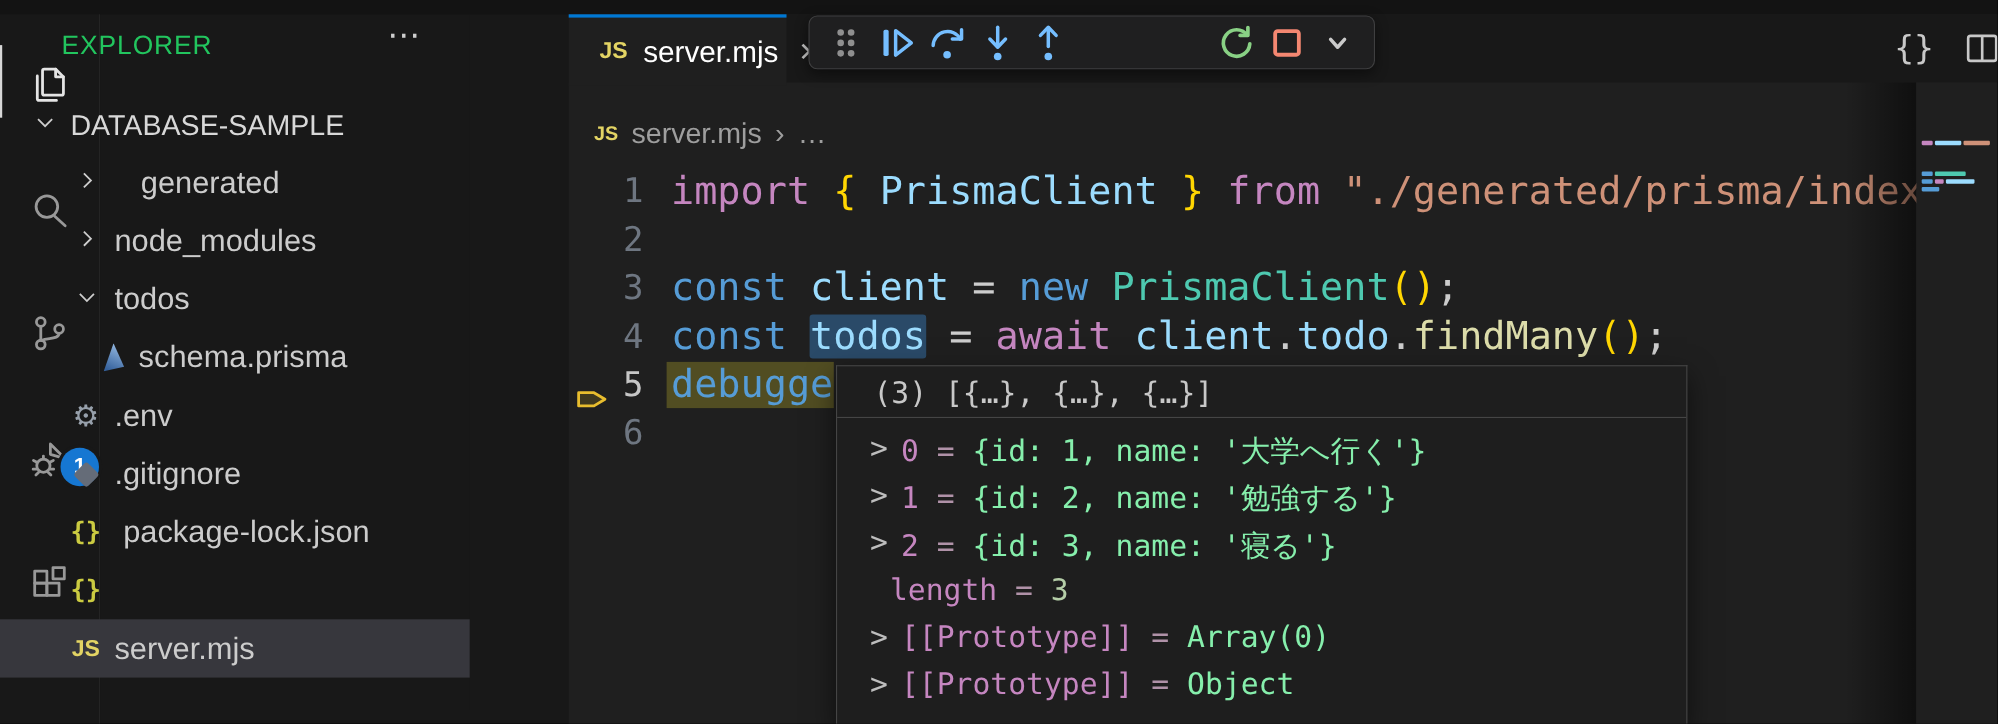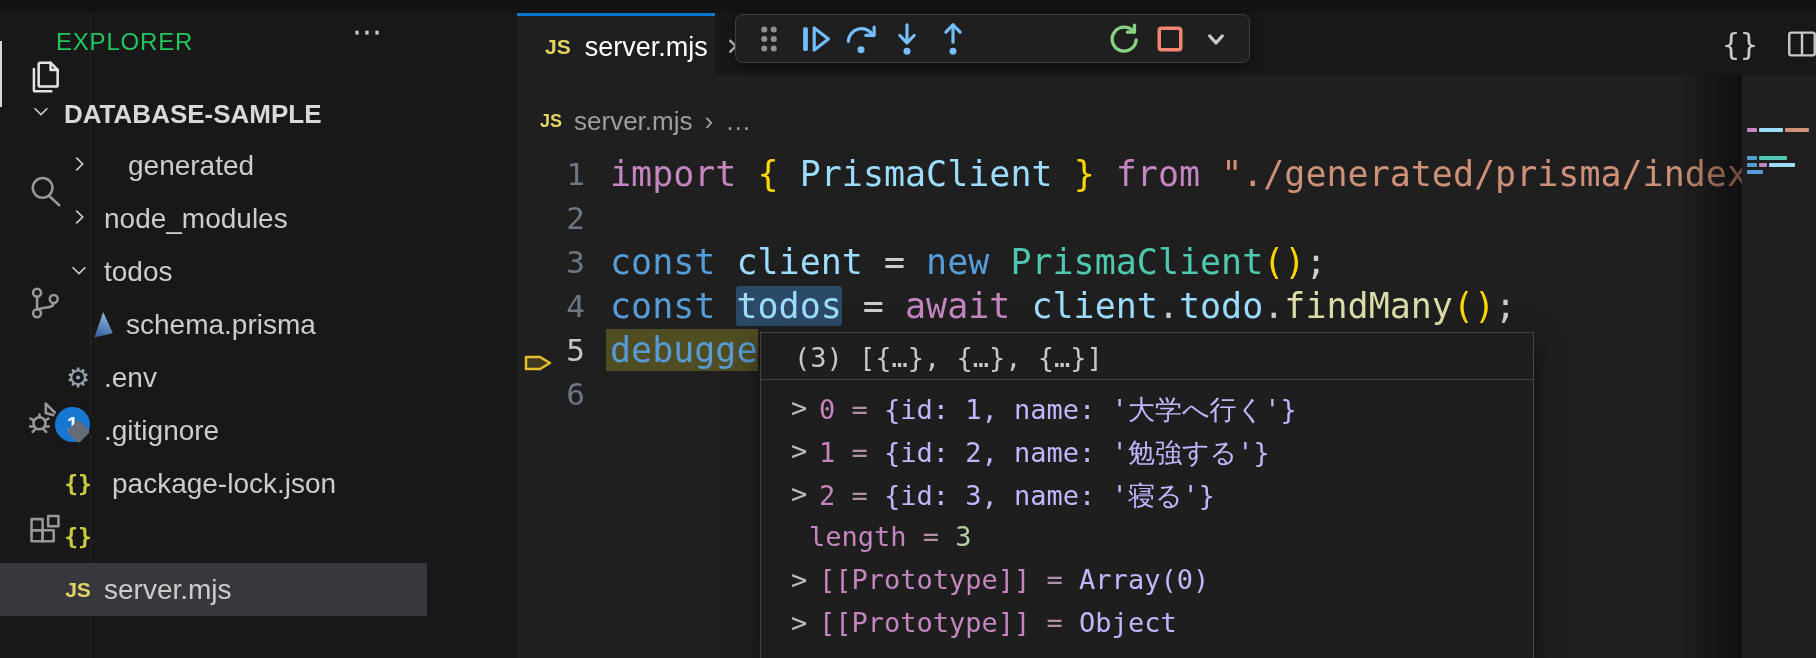--- a/index.html
+++ b/index.html
@@ -22,21 +22,21 @@
   
   #sidebar{left:90px;top:13px;width:427px;height:645px;background:#181818;}
   #sb-header{position:absolute;left:0;top:20px;width:427px;height:40px;}
   #sb-title{position:absolute;left:45px;top:8px;font-size:24px;letter-spacing:.8px;color:#22c55e;margin-left:11px;}
   #sb-more{position:absolute;left:345px;top:-6px;width:44px;height:44px;font-size:30px;color:#cdcdcd;text-align:center;cursor:pointer;}
   #file-tree{position:absolute;left:0;top:86px;width:427px;}
   .tree-row{position:absolute;left:0;width:427px;height:53px;cursor:pointer;}
   .tree-row.selected{background:#37373d;}
   .tree-row .chev{position:absolute;top:14px;color:#cccccc;}
   .tree-row .lbl{position:absolute;top:11px;font-size:28px;color:#cccccc;white-space:nowrap;}
-  .tree-row .lbl.root{font-weight:bold;font-size:26px;color:#d8d8d8;top:13px;}
+  .tree-row .lbl.root{font-weight:normal;font-size:26px;color:#d8d8d8;top:13px;}
   .ticon{position:absolute;top:13px;width:28px;height:28px;display:flex;align-items:center;justify-content:center;}
   .prisma-tri{width:24px;height:26px;background:linear-gradient(205deg,#8fb4dd 15%,#35619c 85%);
               clip-path:polygon(55% 0%,95% 82%,18% 98%);}
   .gear{font-size:27px;color:#97a0ab;line-height:1;}
   .git-d{width:17px;height:17px;background:#656c78;transform:rotate(45deg);border-radius:3px;}
   .json-b{font-family:"DejaVu Sans Mono",monospace;font-size:23px;font-weight:bold;color:#cbcb41;}
   .js-b{font-size:21px;font-weight:bold;color:#e3d464;}
   .js-b.small{font-size:18px;}
 
   
@@ -84,21 +84,21 @@
   
   #debug-popup{left:760px;top:332px;width:772px;height:326px;background:#1e1e1e;border:1px solid #454545;
                border-bottom:none;box-shadow:0 10px 24px rgba(0,0,0,.55);z-index:10;
                font-family:"DejaVu Sans Mono",monospace;}
   #popup-header{position:absolute;left:0;top:0;width:100%;height:47px;border-bottom:1px solid #454545;box-sizing:border-box;}
   #popup-header span{position:absolute;left:33px;top:9px;font-size:27px;color:#c8c8c8;white-space:pre;}
   .pop-row{position:absolute;left:0;width:100%;height:43px;cursor:pointer;font-size:27px;white-space:pre;}
   .pop-chev{position:absolute;left:30px;top:6px;color:#bdbdbd;}
   .pop-name{position:absolute;left:58px;top:6px;color:#c586c0;}
   .pop-name .eq{color:#b092a8;}
-  .pop-val{color:#c4b5fd;}
+  .pop-val{color:#86efac;}
   .pop-val.num{color:#b5cea8;}
 </style>
 </head>
 <body>
 
 <div id="app">
   <div id="top-strip" class="abs"></div>
 
   <div id="activity-bar" class="abs">
     <div id="ab-indicator" class="abs"></div>

